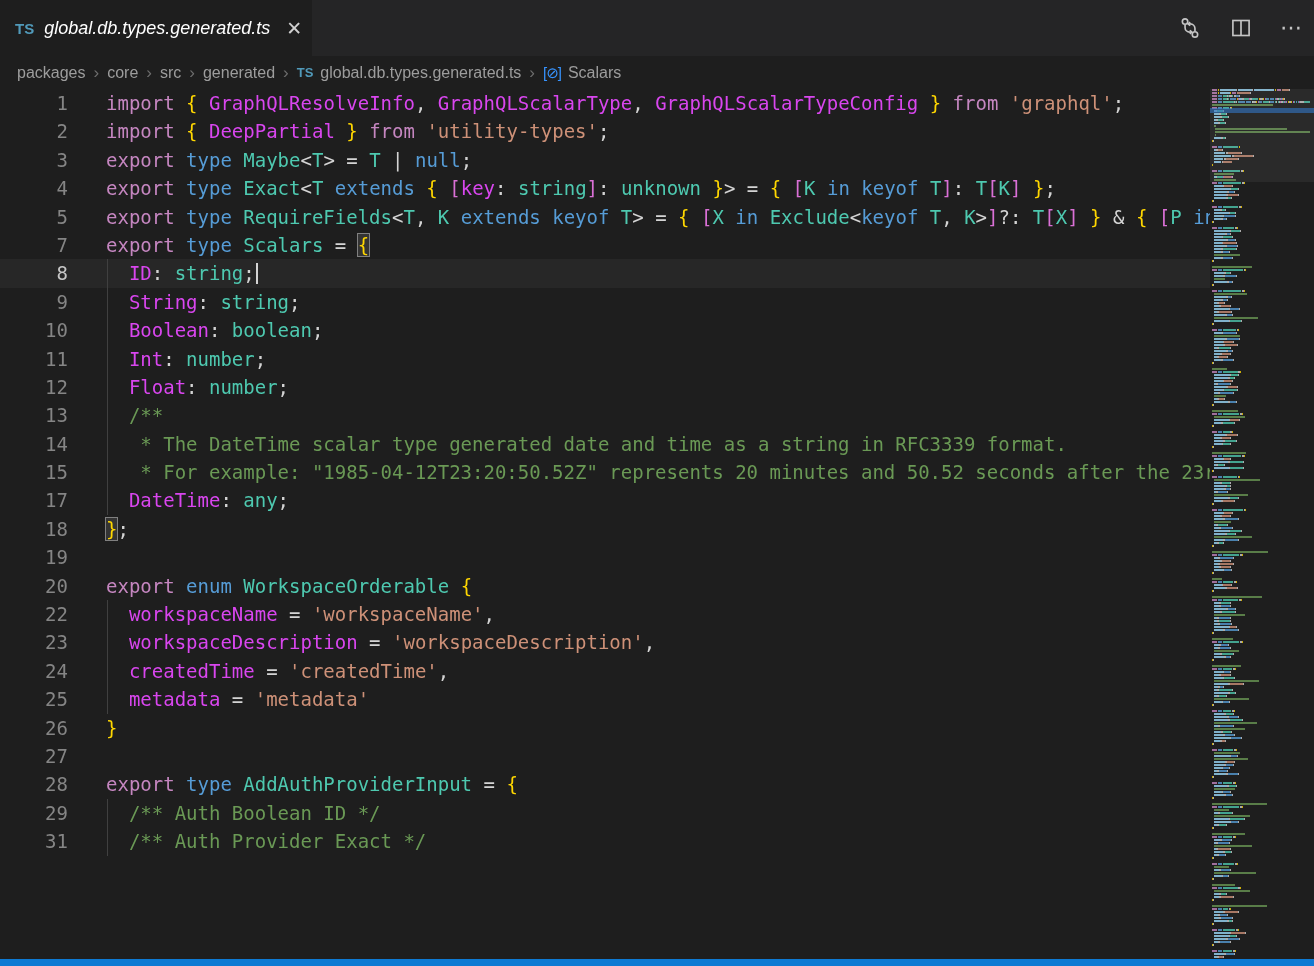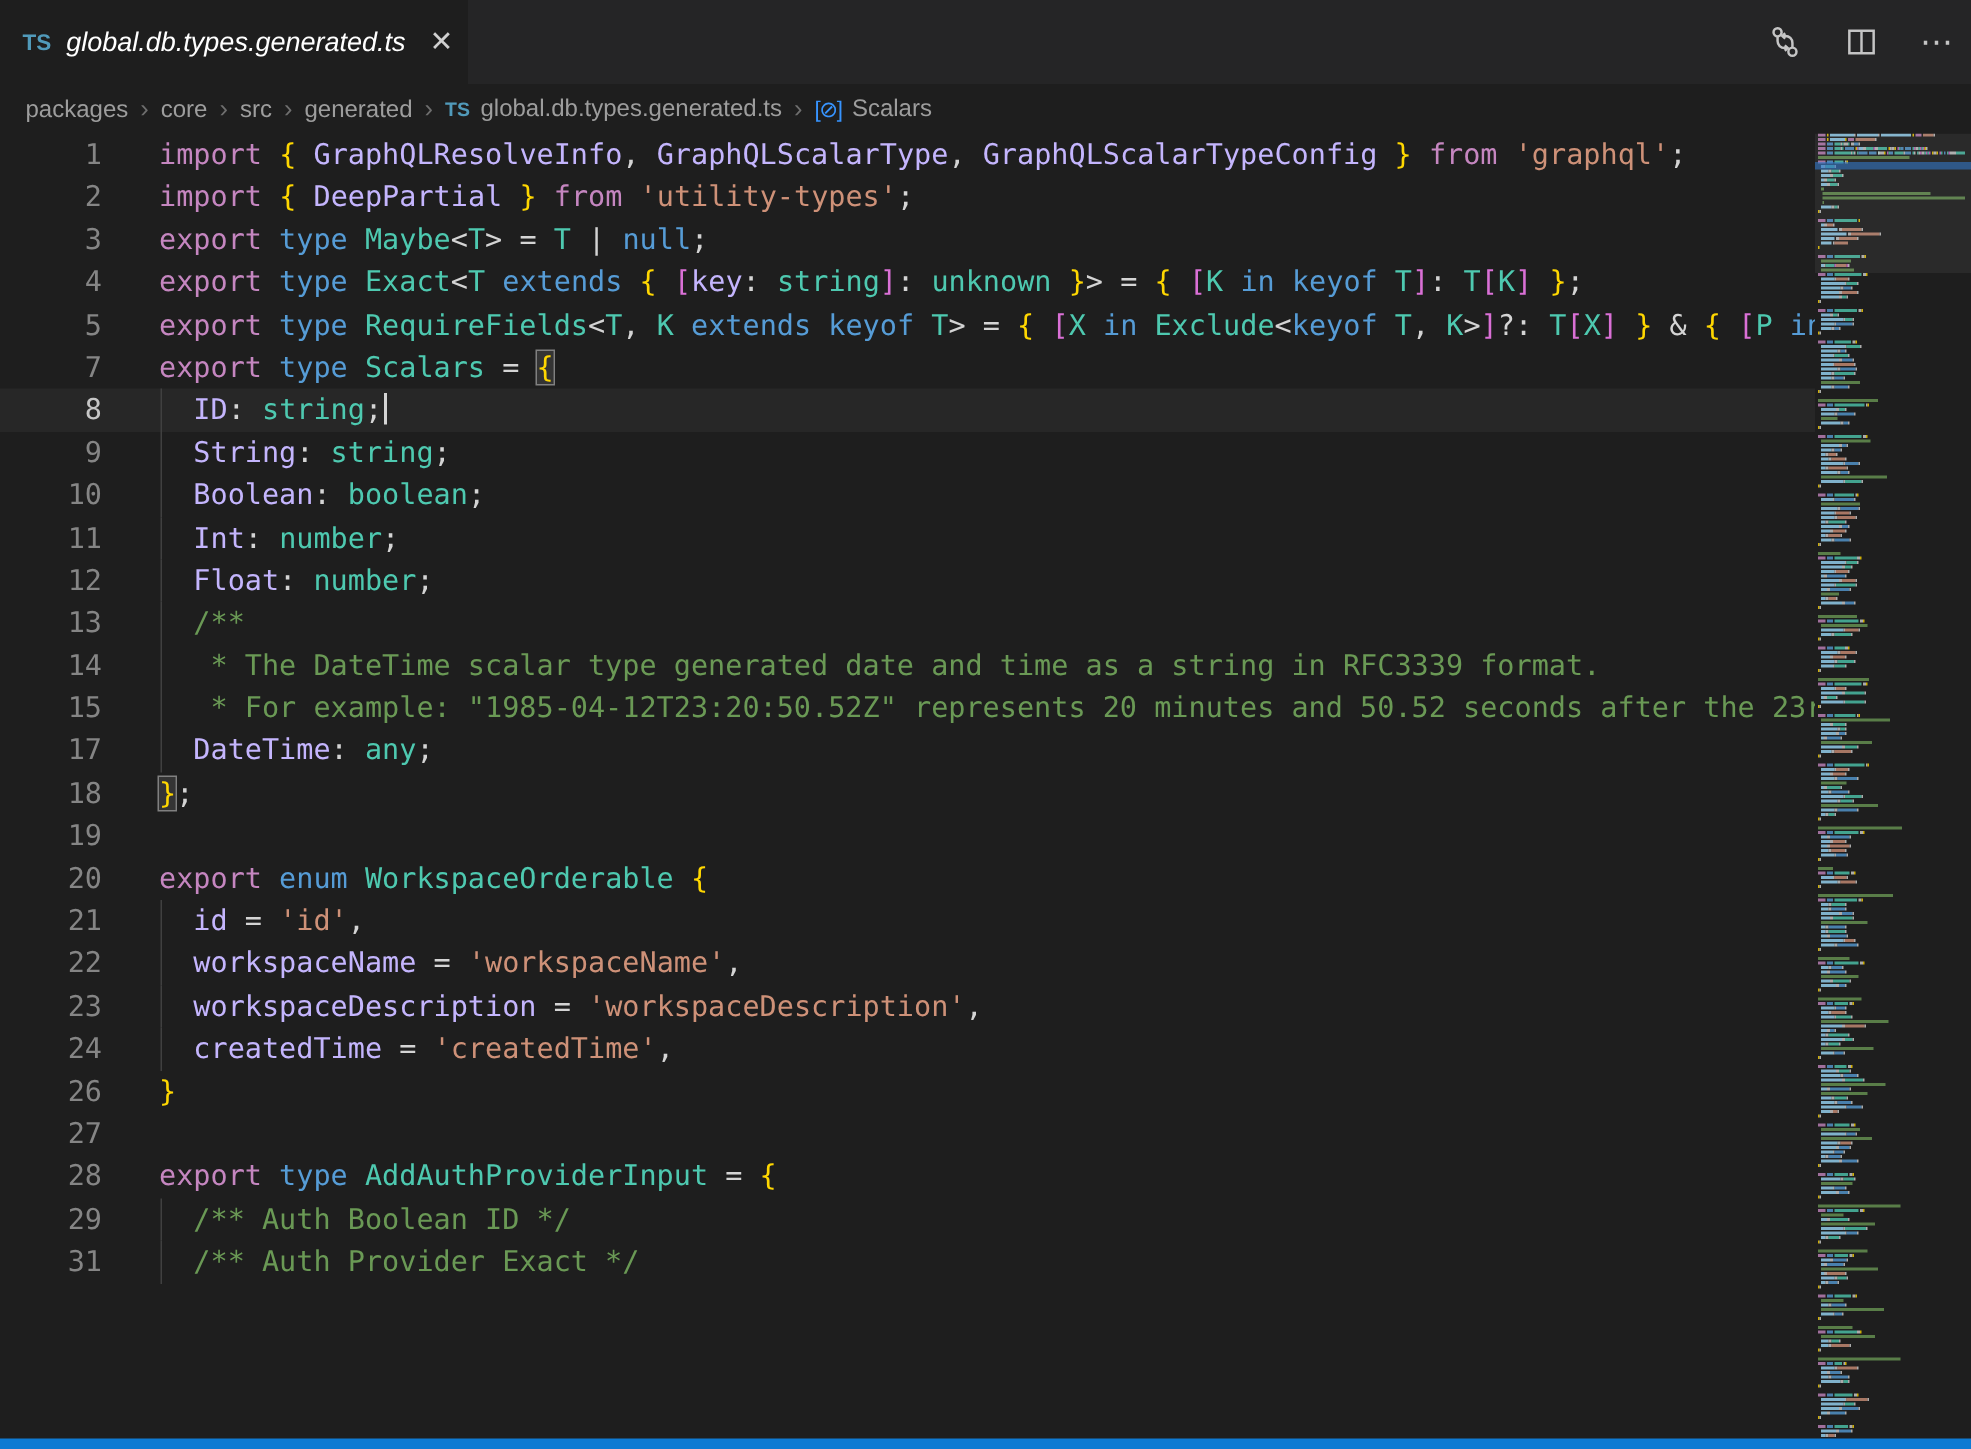--- a/index.html
+++ b/index.html
@@ -29,21 +29,21 @@
   
   .code-area{position:absolute;top:89px;left:0;width:1210px;height:877px;overflow:hidden;
      font-family:"DejaVu Sans Mono","Liberation Mono",monospace;font-size:19px;}
   .line{height:28.4px;line-height:28.4px;white-space:pre;position:relative;}
   .line.active{background:rgba(255,255,255,0.045);}
   .ln{display:inline-block;width:68px;text-align:right;color:#858585;}
   .line.active .ln{color:#c6c6c6;}
   .codewrap{margin-left:38px;}
   .guide-bar{position:absolute;left:107px;top:0;height:28.4px;border-left:1px solid #404040;}
   .tk{}
-  .kw{color:#c586c0}.kw2{color:#569cd6}.type{color:#4ec9b0}.id{color:#c4b5fd}
+  .kw{color:#c586c0}.kw2{color:#569cd6}.type{color:#4ec9b0}.id{color:#d946ef}
   .str{color:#ce9178}.cmt{color:#6a9955}.pun{color:#d4d4d4}.b1{color:#ffd700}.b2{color:#da70d6}
   .b1m{color:#ffd700;outline:1px solid #808080;background:rgba(110,110,110,0.28);}
   .cursor{display:inline-block;width:2px;height:21px;background:#d4d4d4;vertical-align:-4px;margin-left:1px;}
   
   .minimap{position:absolute;top:89px;left:1210px;width:104px;height:870px;background:#1e1e1e;overflow:hidden;cursor:pointer;}
   .mm-row{height:3px;position:relative;}
   .mm-seg{position:absolute;top:0;height:2px;opacity:0.78;}
   .mm-slider{position:absolute;top:0;left:0;right:0;height:93px;background:rgba(255,255,255,0.055);}
   .mm-curline{position:absolute;left:0;right:0;height:5px;opacity:0.6;}
   
@@ -100,24 +100,24 @@
     <div class="line"><span class="guide-bar"></span><span class="ln">10</span><span class="codewrap"><span class="tk id">  Boolean</span><span class="tk pun">: </span><span class="tk type">boolean</span><span class="tk pun">;</span></span></div>
     <div class="line"><span class="guide-bar"></span><span class="ln">11</span><span class="codewrap"><span class="tk id">  Int</span><span class="tk pun">: </span><span class="tk type">number</span><span class="tk pun">;</span></span></div>
     <div class="line"><span class="guide-bar"></span><span class="ln">12</span><span class="codewrap"><span class="tk id">  Float</span><span class="tk pun">: </span><span class="tk type">number</span><span class="tk pun">;</span></span></div>
     <div class="line"><span class="guide-bar"></span><span class="ln">13</span><span class="codewrap"><span class="tk cmt">  /**</span></span></div>
     <div class="line"><span class="guide-bar"></span><span class="ln">14</span><span class="codewrap"><span class="tk cmt">   * The DateTime scalar type generated date and time as a string in RFC3339 format.</span></span></div>
     <div class="line"><span class="guide-bar"></span><span class="ln">15</span><span class="codewrap"><span class="tk cmt">   * For example: "1985-04-12T23:20:50.52Z" represents 20 minutes and 50.52 seconds after the 23rd hour of April 12th, 1985 in UTC.</span></span></div>
     <div class="line"><span class="guide-bar"></span><span class="ln">17</span><span class="codewrap"><span class="tk id">  DateTime</span><span class="tk pun">: </span><span class="tk type">any</span><span class="tk pun">;</span></span></div>
     <div class="line"><span class="ln">18</span><span class="codewrap"><span class="tk b1m">}</span><span class="tk pun">;</span></span></div>
     <div class="line"><span class="ln">19</span><span class="codewrap"></span></div>
     <div class="line"><span class="ln">20</span><span class="codewrap"><span class="tk kw">export</span><span class="tk kw2"> enum</span><span class="tk type"> WorkspaceOrderable</span><span class="tk pun"> </span><span class="tk b1">{</span></span></div>
-    <div class="line"><span class="guide-bar"></span><span class="ln">21</span><span class="codewrap"><span class="tk id">  id</span><span class="tk pun"> = </span><span class="tk str">'id'</span><span class="tk pun">,</span></span></div>
     <div class="line"><span class="guide-bar"></span><span class="ln">22</span><span class="codewrap"><span class="tk id">  workspaceName</span><span class="tk pun"> = </span><span class="tk str">'workspaceName'</span><span class="tk pun">,</span></span></div>
     <div class="line"><span class="guide-bar"></span><span class="ln">23</span><span class="codewrap"><span class="tk id">  workspaceDescription</span><span class="tk pun"> = </span><span class="tk str">'workspaceDescription'</span><span class="tk pun">,</span></span></div>
     <div class="line"><span class="guide-bar"></span><span class="ln">24</span><span class="codewrap"><span class="tk id">  createdTime</span><span class="tk pun"> = </span><span class="tk str">'createdTime'</span><span class="tk pun">,</span></span></div>
+    <div class="line"><span class="guide-bar"></span><span class="ln">25</span><span class="codewrap"><span class="tk id">  metadata</span><span class="tk pun"> = </span><span class="tk str">'metadata'</span></span></div>
     <div class="line"><span class="ln">26</span><span class="codewrap"><span class="tk b1">}</span></span></div>
     <div class="line"><span class="ln">27</span><span class="codewrap"></span></div>
     <div class="line"><span class="ln">28</span><span class="codewrap"><span class="tk kw">export</span><span class="tk kw2"> type</span><span class="tk type"> AddAuthProviderInput</span><span class="tk pun"> = </span><span class="tk b1">{</span></span></div>
     <div class="line"><span class="guide-bar"></span><span class="ln">29</span><span class="codewrap"><span class="tk cmt">  /** Auth Boolean ID */</span></span></div>
     <div class="line"><span class="guide-bar"></span><span class="ln">31</span><span class="codewrap"><span class="tk cmt">  /** Auth Provider Exact */</span></span></div>
   </div>
 
 <div class="minimap">
   <div id="mm-content">
       <div class="mm-row">

